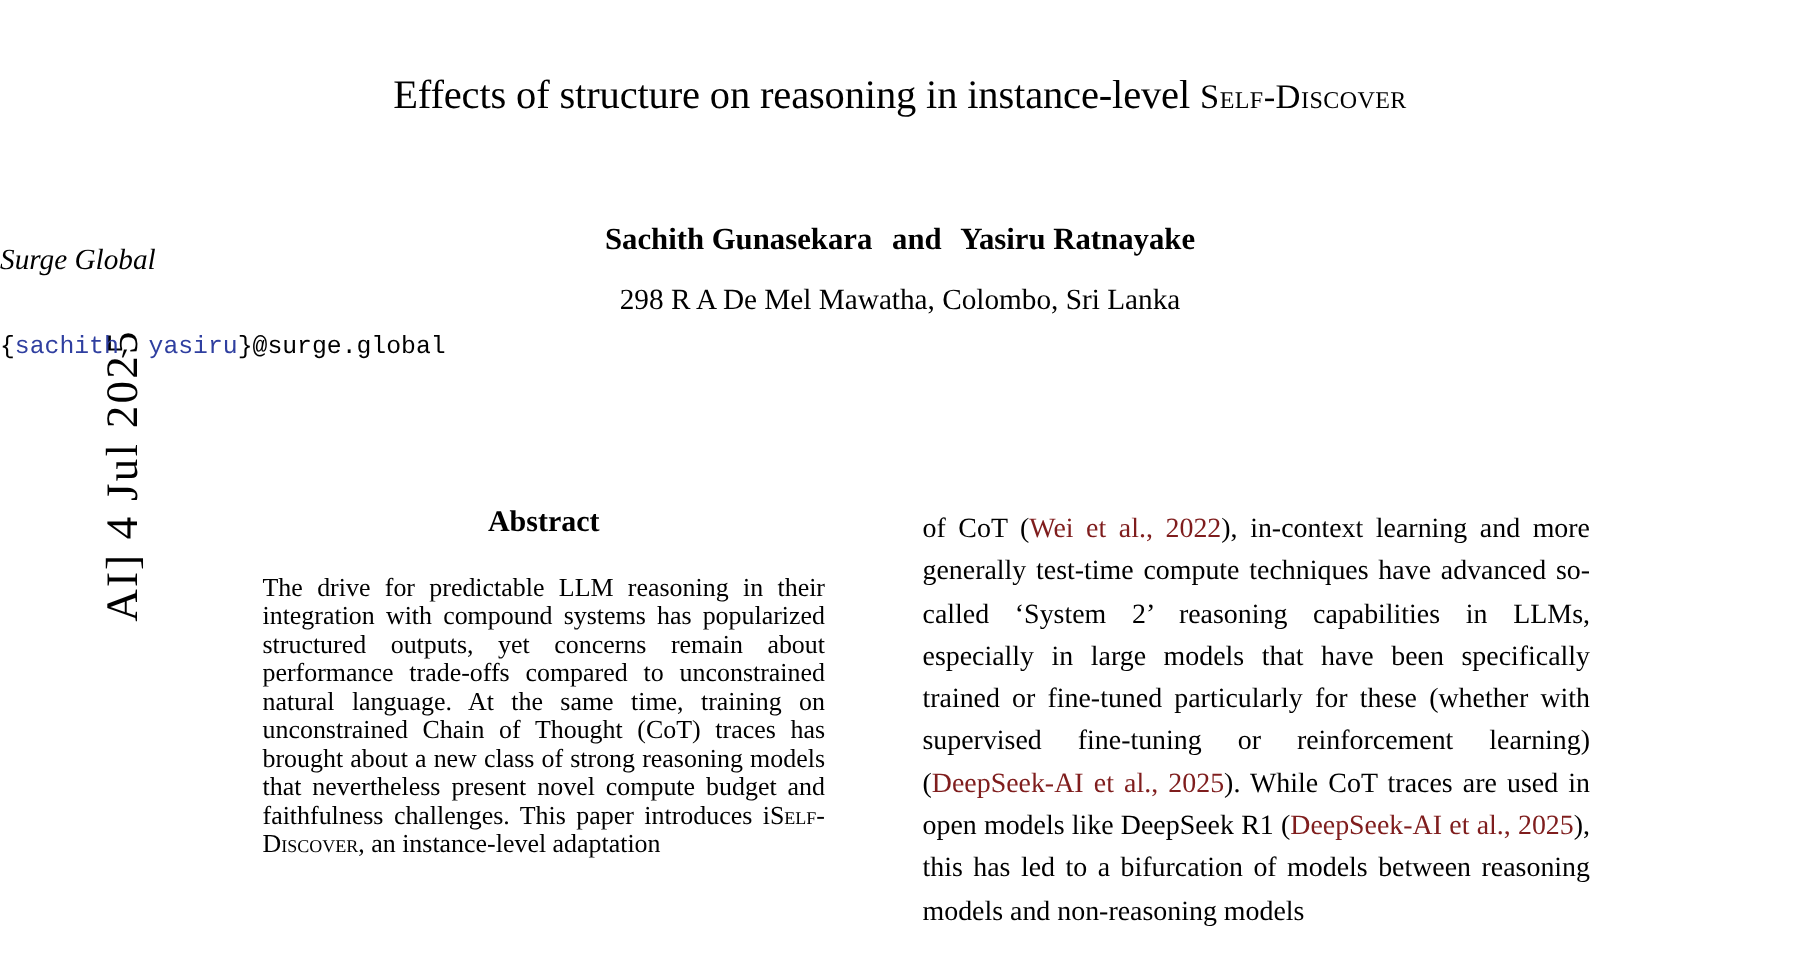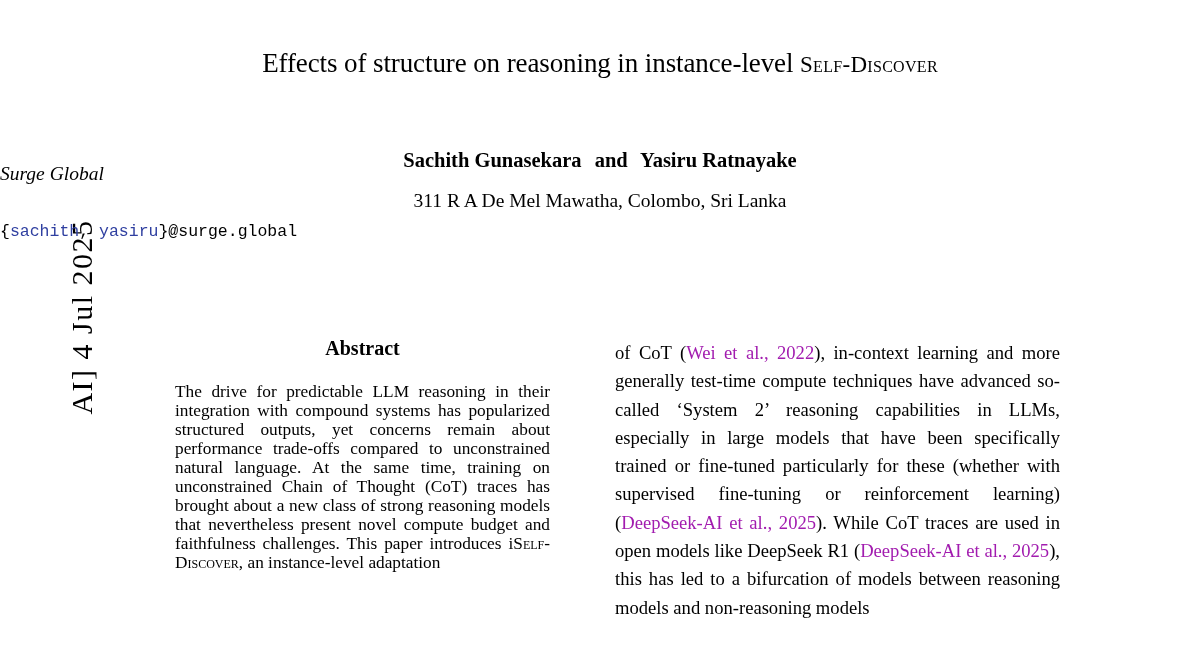--- a/index.html
+++ b/index.html
@@ -123,21 +123,21 @@
     font-size: 18.6px;
     line-height: 28.3px;
     text-align: justify;
     text-justify: inter-word;
   }
 
   .smallcaps {
     font-variant: small-caps;
   }
   .cite {
-    color: #a21caf;
+    color: #7f1d1d;
   }
   p { margin: 0; }
 </style>
 </head>
 <body>
 
 <div class="page">
 
   <div class="arxiv-stamp">AI]  4 Jul 2025</div>
 
@@ -145,21 +145,21 @@
     <span>Effects of structure on reasoning in instance-level </span><span class="smallcaps sc">Self-Discover</span>
   </div>
 
   <div class="authors">
     <span>Sachith Gunasekara</span><span class="gap"></span>
     <span>and</span><span class="gap"></span>
     <span>Yasiru Ratnayake</span>
   </div>
 
   <div class="affiliation">Surge Global</div>
-  <div class="address">311 R A De Mel Mawatha, Colombo, Sri Lanka</div>
+  <div class="address">298 R A De Mel Mawatha, Colombo, Sri Lanka</div>
 
   <div class="emails">
     <span class="mono">{</span><span class="link">sachith</span><span class="mono">, </span><span class="link">yasiru</span><span class="mono">}@surge.global</span>
   </div>
 
   <div class="abstract-head">Abstract</div>
 
   <div class="col-left">
     <p><span>The drive for predictable LLM reasoning in their integration with compound systems has popularized structured outputs, yet concerns remain about performance trade-offs compared to unconstrained natural language.  At the same time, training on unconstrained Chain of Thought (CoT) traces has brought about a new class of strong reasoning models that nevertheless present novel compute budget and faithfulness challenges. This paper introduces i</span><span class="smallcaps">Self-Discover</span><span>, an instance-level adaptation</span></p>
   </div>

